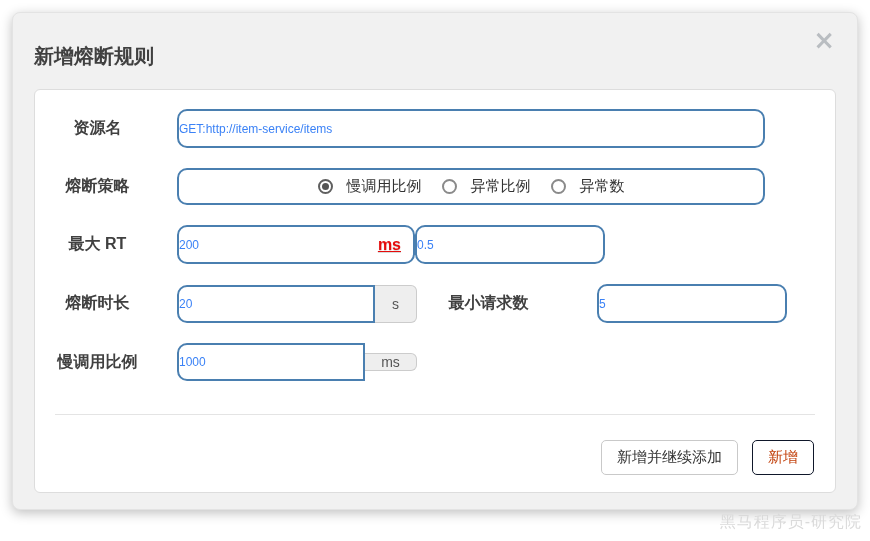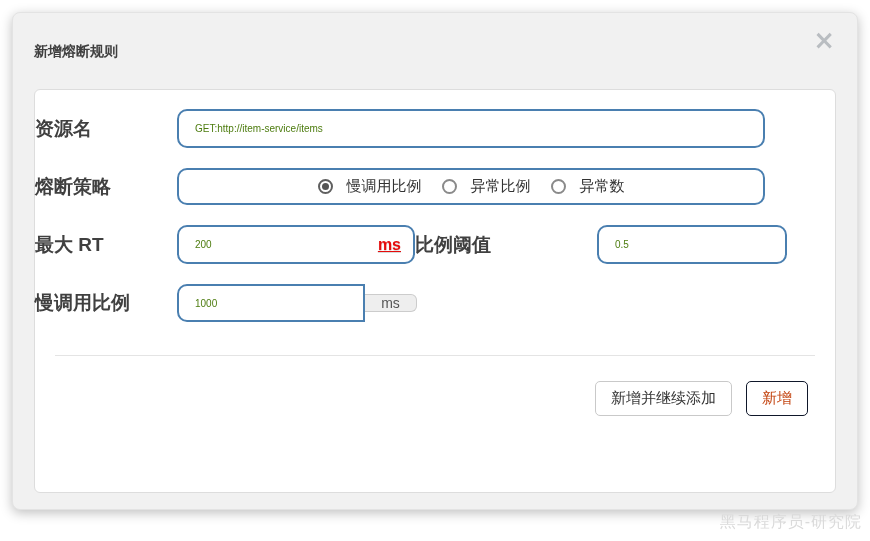--- a/index.html
+++ b/index.html
@@ -5,40 +5,40 @@
   * { margin:0; padding:0; box-sizing:border-box; }
   html,body { width:870px; height:541px; background:#fff; overflow:hidden;
     font-family:"Liberation Sans","DejaVu Sans",sans-serif; }
   .dialog {
     position:absolute; left:12px; top:12px; width:846px; height:498px;
     background:#f1f1f1; border:1px solid #e3e3e3; border-radius:8px;
     box-shadow:0 3px 12px rgba(0,0,0,.25);
   }
   .dialog-title {
     position:absolute; left:21px; top:30px;
-    font-size:14px; font-weight:bold; color:#404040;
+    font-size:20px; font-weight:bold; color:#404040;
   }
   .close-btn {
     position:absolute; right:22px; top:14px; font-size:26px; line-height:26px;
     color:#b9bdc1; cursor:pointer; font-weight:bold; font-family:"DejaVu Sans",sans-serif;
   }
   .panel {
     position:absolute; left:21px; top:76px; width:802px; height:404px;
     background:#fff; border:1px solid #ddd; border-radius:6px;
     padding-top:19px;
   }
   .form-row { display:flex; align-items:center; margin-bottom:20px; }
   .f-label {
-    width:142px; text-align:left; padding-right:17px;
-    font-size:19px; font-weight:bold; color:#404040; flex:none;
+    width:142px; text-align:center; padding-right:17px;
+    font-size:16px; font-weight:bold; color:#404040; flex:none;
   }
   .f-label.right { width:182px; padding-right:37px; }
   .txt-input {
     height:39px; border:2px solid #4a7fb0; border-radius:10px;
-    font-size:10px; color:#4d7c0f; padding:0 16px; background:#fff; outline:none;
+    font-size:12px; color:#3b82f6; padding:0 0; background:#fff; outline:none;
     font-family:"Liberation Sans","DejaVu Sans",sans-serif;
   }
   .w-full { width:588px; }
   .w-half { width:238px; }
   .w-right { width:190px; }
   .input-wrap { position:relative; display:flex; align-items:center; }
   .unit-red {
     position:absolute; right:14px; top:50%; transform:translateY(-50%);
     color:#e60b0b; font-weight:bold; font-size:16px; text-decoration:underline;
     text-shadow:0 1px 1px rgba(0,0,0,.15);
@@ -58,21 +58,21 @@
   .radio-opt { display:flex; align-items:center; gap:14px; font-size:15px; color:#333; cursor:pointer; }
   .radio-circle {
     width:15px; height:15px; border:2px solid #8a8a8a; border-radius:50%;
     display:flex; align-items:center; justify-content:center; background:#fff; flex:none;
   }
   .radio-circle.checked { border-color:#5f5f5f; }
   .radio-dot { width:7px; height:7px; border-radius:50%; background:#555; display:none; }
   .radio-circle.checked .radio-dot { display:block; }
   .divider { height:1px; background:#e4e4e4; margin:33px 20px 0 20px; }
   .footer {
-    margin-top:25px; padding-right:27px;
+    margin-top:25px; padding-right:21px;
     display:flex; justify-content:flex-end; align-items:center; gap:14px;
   }
   .btn {
     height:35px; background:#fff; border-radius:5px; font-size:15px;
     display:flex; align-items:center; justify-content:center; cursor:pointer;
     padding:0 15px; font-family:"Liberation Sans","DejaVu Sans",sans-serif;
   }
   .btn-default { border:1px solid #c9c9c9; color:#333; }
   .btn-green { border:1px solid #0f172a; color:#c2410c; }
   .btn-red { border:1px solid #dd5356; color:#dd5356; }
@@ -114,24 +114,32 @@
         </div>
       </div>
     </div>
 
     <div class="form-row">
       <div class="f-label">最大 RT</div>
       <div class="input-wrap">
         <input class="txt-input w-half" type="text" value="200" style="">
         <span class="unit-red">ms</span>
       </div>
-      <div class="f-label right">比例阈值</div>
       <input class="txt-input w-right" type="text" value="0.5" style="">
     </div>
 
+    <div class="form-row">
+      <div class="f-label">熔断时长</div>
+      <div class="input-group" style="width:240px;">
+        <input class="txt-input" style="width: 198px;" type="text" value="20">
+        <span class="addon" style="width:42px;">s</span>
+      </div>
+      <div class="f-label right" style="width:180px;">最小请求数</div>
+      <input class="txt-input w-right" type="text" value="5" style="">
+    </div>
 
     <div class="form-row">
       <div class="f-label">慢调用比例</div>
       <div class="input-group" style="width:240px;align-items:center;">
         <input class="txt-input" style="width: 188px;" type="text" value="1000">
         <span class="addon" style="width:52px;">ms</span>
       </div>
     </div>
 
     <div class="divider"></div>

